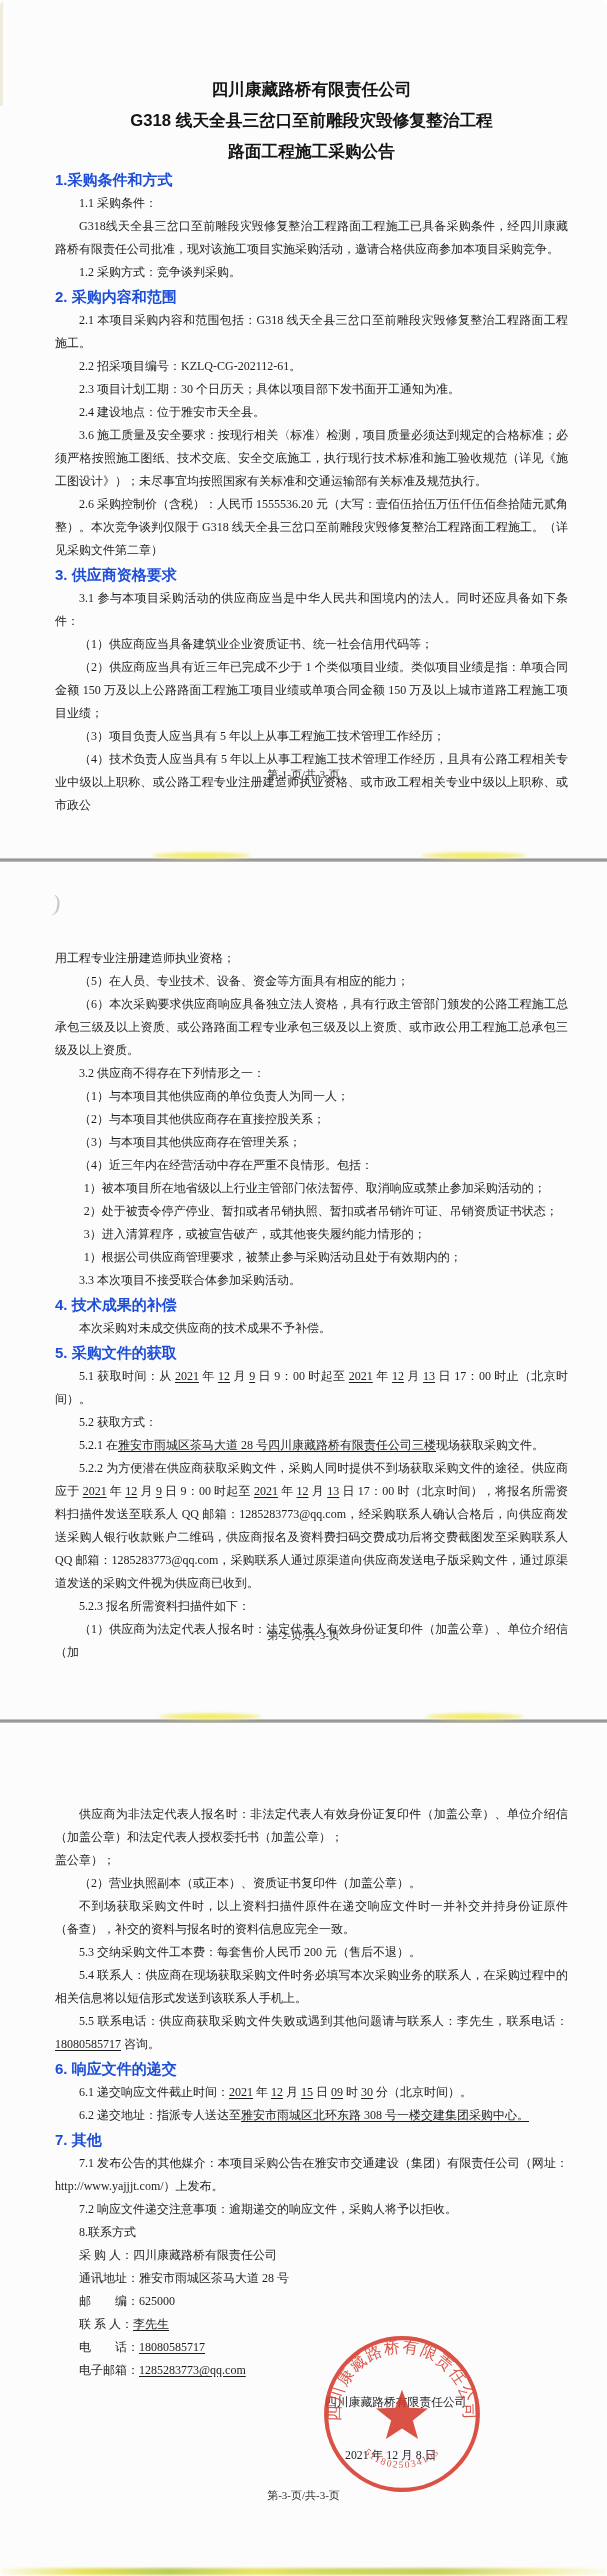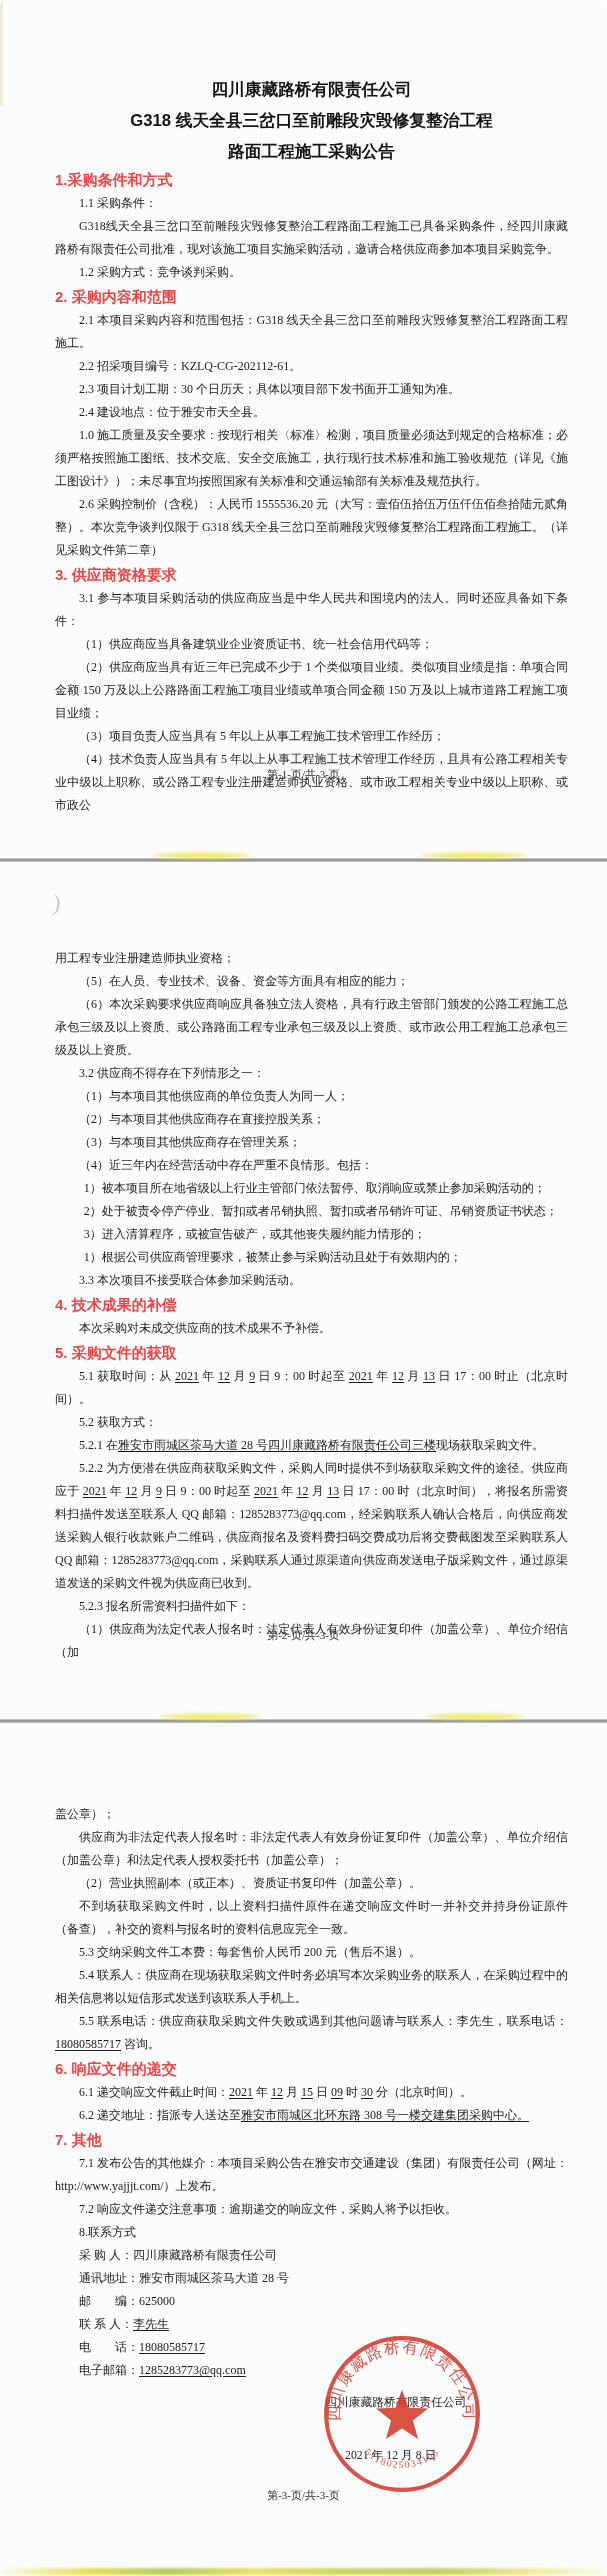--- a/index.html
+++ b/index.html
@@ -6,21 +6,21 @@
   .canvas{position:relative;width:607px;height:2576px;background:#ffffff;overflow:hidden;
           font-family:"Liberation Serif","DejaVu Serif",serif;color:#1d1d20;border-radius:6px;}
   .page{position:absolute;left:0;width:607px;background:#fcfcfd;overflow:hidden;}
   #page1{top:0;height:858px;}
   #page2{top:862px;height:857px;}
   #page3{top:1723px;height:845px;}
   .content{padding:0 39px 0 55px;}
   .title{ text-align:center;font-family:"Liberation Sans","DejaVu Sans",sans-serif;
           font-weight:700;font-size:16.7px;line-height:31px;color:#141416;margin:0;}
   .sec{font-family:"Liberation Sans","DejaVu Sans",sans-serif;font-weight:700;
-       font-size:15px;line-height:25px;margin:0;color:#ef4444;}
+       font-size:15px;line-height:25px;margin:0;color:#1d4ed8;}
   p.b{font-size:12px;line-height:23px;text-align:justify;margin:0;text-indent:2em;}
   p.noind{text-indent:0;}
   p.sub{text-indent:2.4em;}
   .ul{text-decoration:underline;text-underline-offset:2.3px;}
   .pfoot{position:absolute;left:0;width:100%;text-align:center;font-size:11px;
          line-height:12px;color:#2b2b2e;}
   .seam{position:absolute;left:0;width:607px;height:3.8px;
         background:linear-gradient(#d9d9d5,#88888a 45%,#c7c7c3);}
   .smudge{position:absolute;height:6.8px;border-radius:50%;
           background:radial-gradient(ellipse at center,#f4ea42 0%,#f2ec7a 55%,rgba(255,255,230,0) 100%);
@@ -48,21 +48,21 @@
       <p class="title">路面工程施工采购公告</p>
       <p class="sec">1.采购条件和方式</p>
       <p class="b">1.1 采购条件：</p>
       <p class="b">G318线天全县三岔口至前雕段灾毁修复整治工程路面工程施工已具备采购条件，经四川康藏路桥有限责任公司批准，现对该施工项目实施采购活动，邀请合格供应商参加本项目采购竞争。</p>
       <p class="b">1.2 采购方式：竞争谈判采购。</p>
       <p class="sec">2. 采购内容和范围</p>
       <p class="b">2.1 本项目采购内容和范围包括：G318 线天全县三岔口至前雕段灾毁修复整治工程路面工程施工。</p>
       <p class="b">2.2 招采项目编号：KZLQ-CG-202112-61。</p>
       <p class="b">2.3 项目计划工期：30 个日历天；具体以项目部下发书面开工通知为准。</p>
       <p class="b">2.4 建设地点：位于雅安市天全县。</p>
-      <p class="b">1.0 施工质量及安全要求：按现行相关〈标准〉检测，项目质量必须达到规定的合格标准；必须严格按照施工图纸、技术交底、安全交底施工，执行现行技术标准和施工验收规范（详见《施工图设计》）；未尽事宜均按照国家有关标准和交通运输部有关标准及规范执行。</p>
+      <p class="b">3.6 施工质量及安全要求：按现行相关〈标准〉检测，项目质量必须达到规定的合格标准；必须严格按照施工图纸、技术交底、安全交底施工，执行现行技术标准和施工验收规范（详见《施工图设计》）；未尽事宜均按照国家有关标准和交通运输部有关标准及规范执行。</p>
       <p class="b">2.6 采购控制价（含税）：人民币 1555536.20 元（大写：壹佰伍拾伍万伍仟伍佰叁拾陆元贰角整）。本次竞争谈判仅限于 G318 线天全县三岔口至前雕段灾毁修复整治工程路面工程施工。（详见采购文件第二章）</p>
       <p class="sec">3. 供应商资格要求</p>
       <p class="b">3.1 参与本项目采购活动的供应商应当是中华人民共和国境内的法人。同时还应具备如下条件：</p>
       <p class="b">（1）供应商应当具备建筑业企业资质证书、统一社会信用代码等；</p>
       <p class="b">（2）供应商应当具有近三年已完成不少于 1 个类似项目业绩。类似项目业绩是指：单项合同金额 150 万及以上公路路面工程施工项目业绩或单项合同金额 150 万及以上城市道路工程施工项目业绩；</p>
       <p class="b">（3）项目负责人应当具有 5 年以上从事工程施工技术管理工作经历；</p>
       <p class="b">（4）技术负责人应当具有 5 年以上从事工程施工技术管理工作经历，且具有公路工程相关专业中级以上职称、或公路工程专业注册建造师执业资格、或市政工程相关专业中级以上职称、或市政公</p>
     </div>
     <div class="pfoot" style="top:768px;">第-1-页/共-3-页</div>
   </div>
@@ -99,22 +99,22 @@
     </div>
     <div class="pfoot" style="top:767px;">第-2-页/共-3-页</div>
   </div>
 
   <div class="seam" style="top:1719px;"></div>
   <div class="smudge" style="top:1713px;left:159px;width:102px;"></div>
   <div class="smudge" style="top:1713px;left:425px;width:99px;"></div>
 
   <div class="page" id="page3">
     <div class="content" style="padding-top:80px;">
+      <p class="b">供应商为非法定代表人报名时：非法定代表人有效身份证复印件（加盖公章）、单位介绍信（加盖公章）和法定代表人授权委托书（加盖公章）；</p>
       <p class="b noind">盖公章）；</p>
-      <p class="b">供应商为非法定代表人报名时：非法定代表人有效身份证复印件（加盖公章）、单位介绍信（加盖公章）和法定代表人授权委托书（加盖公章）；</p>
       <p class="b">（2）营业执照副本（或正本）、资质证书复印件（加盖公章）。</p>
       <p class="b">不到场获取采购文件时，以上资料扫描件原件在递交响应文件时一并补交并持身份证原件（备查），补交的资料与报名时的资料信息应完全一致。</p>
       <p class="b">5.3 交纳采购文件工本费：每套售价人民币 200 元（售后不退）。</p>
       <p class="b">5.4 联系人：供应商在现场获取采购文件时务必填写本次采购业务的联系人，在采购过程中的相关信息将以短信形式发送到该联系人手机上。</p>
       <p class="b"><span>5.5 联系电话：供应商获取采购文件失败或遇到其他问题请与联系人：李先生，联系电话：</span><span class="ul">18080585717</span><span> 咨询。</span></p>
       <p class="sec">6. 响应文件的递交</p>
       <p class="b"><span>6.1 递交响应文件截止时间：</span><span class="ul">2021</span><span> 年 </span><span class="ul">12</span><span> 月 </span><span class="ul">15</span><span> 日 </span><span class="ul">09</span><span> 时 </span><span class="ul">30</span><span> 分（北京时间）。</span></p>
       <p class="b"><span>6.2 递交地址：指派专人送达至</span><span class="ul">雅安市雨城区北环东路 308 号一楼交建集团采购中心。</span></p>
       <p class="sec">7. 其他</p>
       <p class="b">7.1 发布公告的其他媒介：本项目采购公告在雅安市交通建设（集团）有限责任公司（网址：http://www.yajjjt.com/）上发布。</p>

